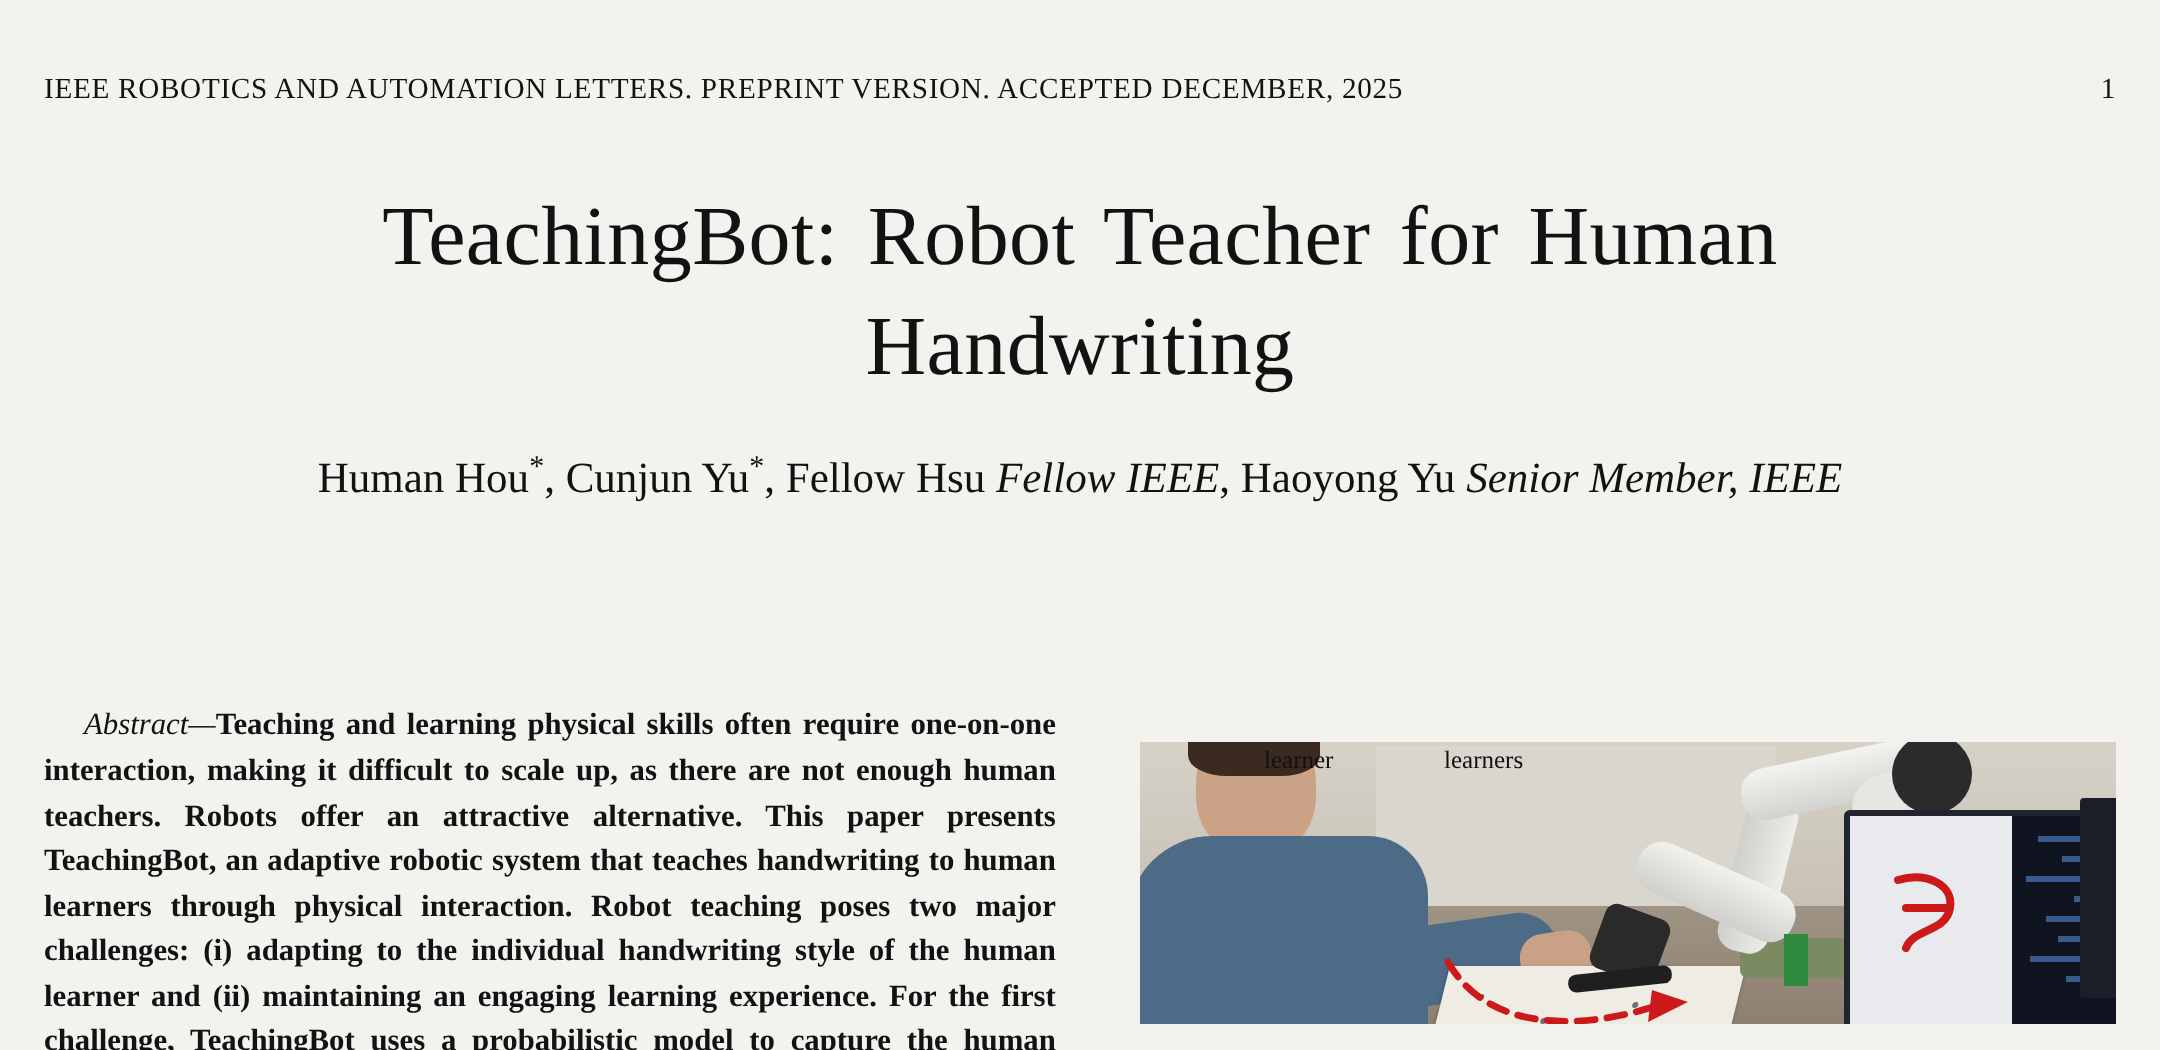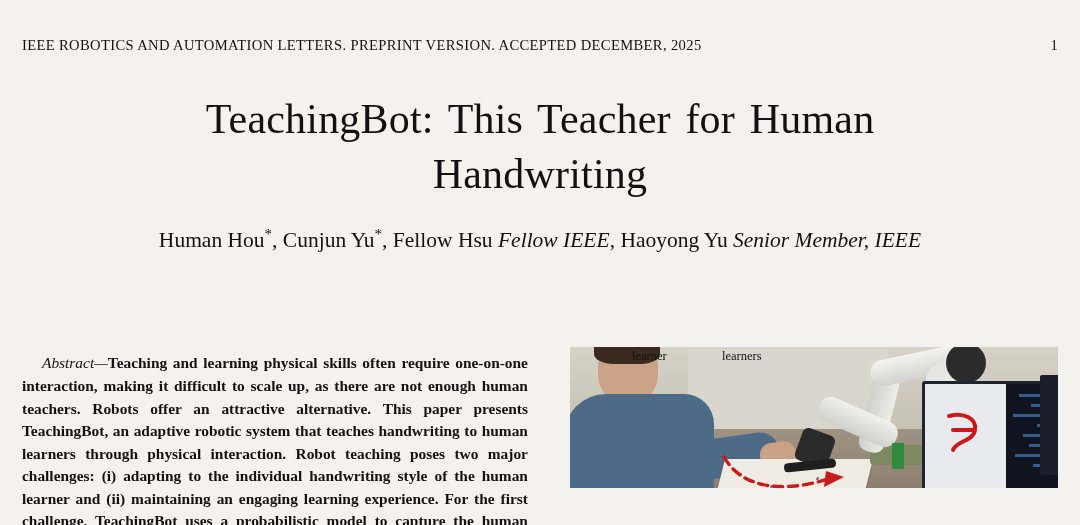--- a/index.html
+++ b/index.html
@@ -93,21 +93,21 @@
   }
   .abstract .lead {
     font-style: italic;
     font-weight: normal;
   }
 
   
   .figure {
     position: absolute;
     left: 570px;
-    top: 320px;
+    top: 344px;
     width: 488px;
     height: 141px;
     overflow: hidden;
     background: #fdba74;
   }
   .photo {
     position: absolute;
     inset: 0;
     background:
       linear-gradient(to bottom, #c9c2b6 0%, #b9b0a3 38%, #a79d8e 39%, #a79d8e 100%);
@@ -315,21 +315,21 @@
 </head>
 <body>
 
 <div class="page">
 
   <div class="running-head">
     <div class="rh-left">IEEE ROBOTICS AND AUTOMATION LETTERS. PREPRINT VERSION. ACCEPTED DECEMBER, 2025</div>
     <div class="rh-right">1</div>
   </div>
 
-  <h1 class="title">TeachingBot: This Teacher for Human Handwriting</h1>
+  <h1 class="title">TeachingBot: Robot Teacher for Human Handwriting</h1>
 
   <div class="authors">
     <span>Human Hou</span><sup>*</sup><span>, </span><span>Cunjun Yu</span><sup>*</sup><span>, </span><span>Fellow Hsu</span><span> </span><span class="it">Fellow IEEE</span><span>, </span><span>Haoyong Yu</span><span> </span><span class="it">Senior Member, IEEE</span>
   </div>
 
   <div class="columns">
     <div class="col-left">
       <p class="abstract"><span class="lead">Abstract</span><span class="lead">—</span><span>Teaching and learning physical skills often require one-on-one interaction, making it difficult to scale up, as there are not enough human teachers. Robots offer an attractive alternative. This paper presents TeachingBot, an adaptive robotic system that teaches handwriting to human learners through physical interaction. Robot teaching poses two major challenges: (i) adapting to the individual handwriting style of the human learner and (ii) maintaining an engaging learning experience. For the first challenge, TeachingBot uses a probabilistic model to capture the human learner's writing style from their writing</span></p>
     </div>
     <div class="col-right"></div>

